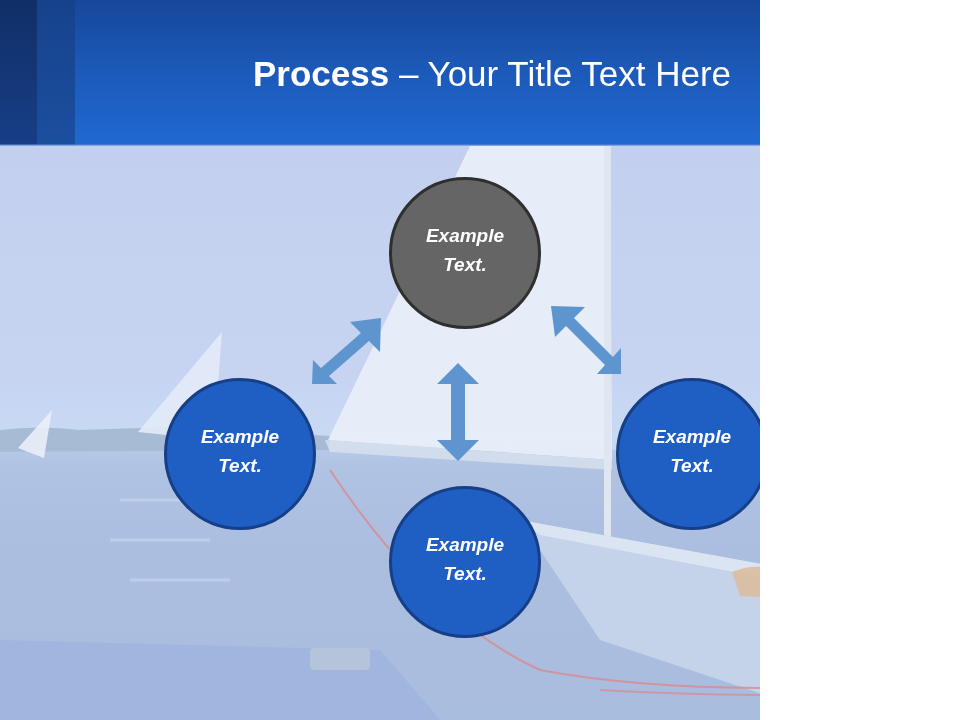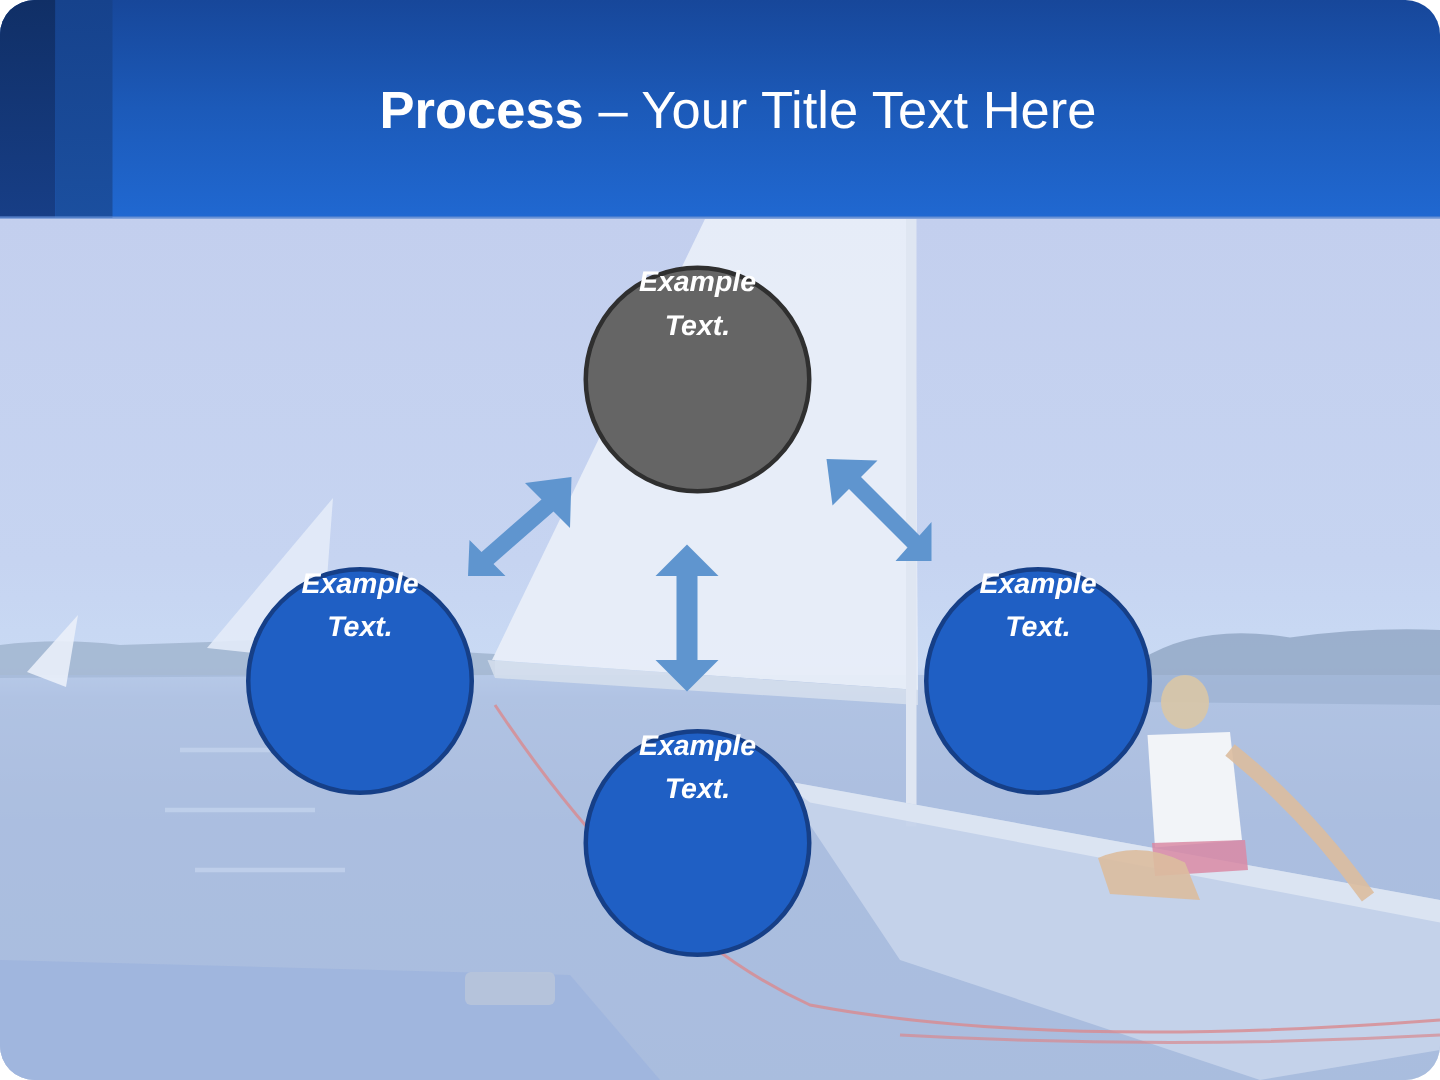--- a/index.html
+++ b/index.html
@@ -1,36 +1,36 @@
 <!DOCTYPE html>
 <html><head>
 <meta charset="utf-8">
 <style>
   html, body { margin: 0; padding: 0; }
   body { width: 960px; height: 720px; overflow: hidden; position: relative; font-family: "Liberation Sans", "DejaVu Sans", sans-serif; }
-  .slide { position: absolute; left: 0; top: 0; width: 960px; height: 720px; overflow: hidden; border-radius: 23px; }
+  .slide { position: absolute; left: 0; top: 0; width: 760px; height: 720px; overflow: hidden; }
 
   
   .bg { position: absolute; left: 0; top: 145px; width: 960px; height: 575px; overflow: hidden;
         background: linear-gradient(180deg, #c3cfee 0%, #c6d4f1 40%, #c9daf4 52%, #b9c9e6 56%, #aebfdf 70%, #a9bcdc 100%); }
   .bg svg { position: absolute; left: 0; top: 0; }
 
   
   .header { position: absolute; left: 0; top: 0; width: 960px; height: 145px;
             background: linear-gradient(180deg, #17479a 0%, #1c5ab9 50%, #2068d1 100%); }
   .stripe1 { position: absolute; left: 0; top: 0; width: 37px; height: 145px; background: linear-gradient(180deg, #102f66 0%, #173e86 100%); }
   .stripe2 { position: absolute; left: 37px; top: 0; width: 38px; height: 145px; background: linear-gradient(180deg, #16428c 0%, #1b4f9f 100%); }
   .header-line { position: absolute; left: 0; top: 144px; width: 960px; height: 2px; background: #5a86cf; opacity: 0.6; }
   .title { position: absolute; left: 0; top: 52px; width: 984px; text-align: center; color: #ffffff;
            font-size: 35px; line-height: 44px; white-space: nowrap; }
   .title .strong { font-weight: bold; }
 
   
   .circle { position: absolute; width: 152px; height: 152px; border-radius: 50%; box-sizing: border-box;
-            display: flex; justify-content: center; text-align: center; }
+            display: flex; align-items: center; justify-content: center; text-align: center; }
   .circle.blue { background: #1f5fc4; border: 3px solid #163f87; }
   .circle.gray { background: #656565; border: 3px solid #2f2f2f; }
   .circle .label { color: #ffffff; font-style: italic; font-weight: bold; font-size: 19px; line-height: 29px; width: 110px; margin-top: -6px; }
 
   .c-top    { left: 389px; top: 177px; }
   .c-left   { left: 164px; top: 378px; }
   .c-bottom { left: 389px; top: 486px; }
   .c-right  { left: 616px; top: 378px; }
 
   .arrows { position: absolute; left: 0; top: 0; width: 960px; height: 720px; pointer-events: none; }

